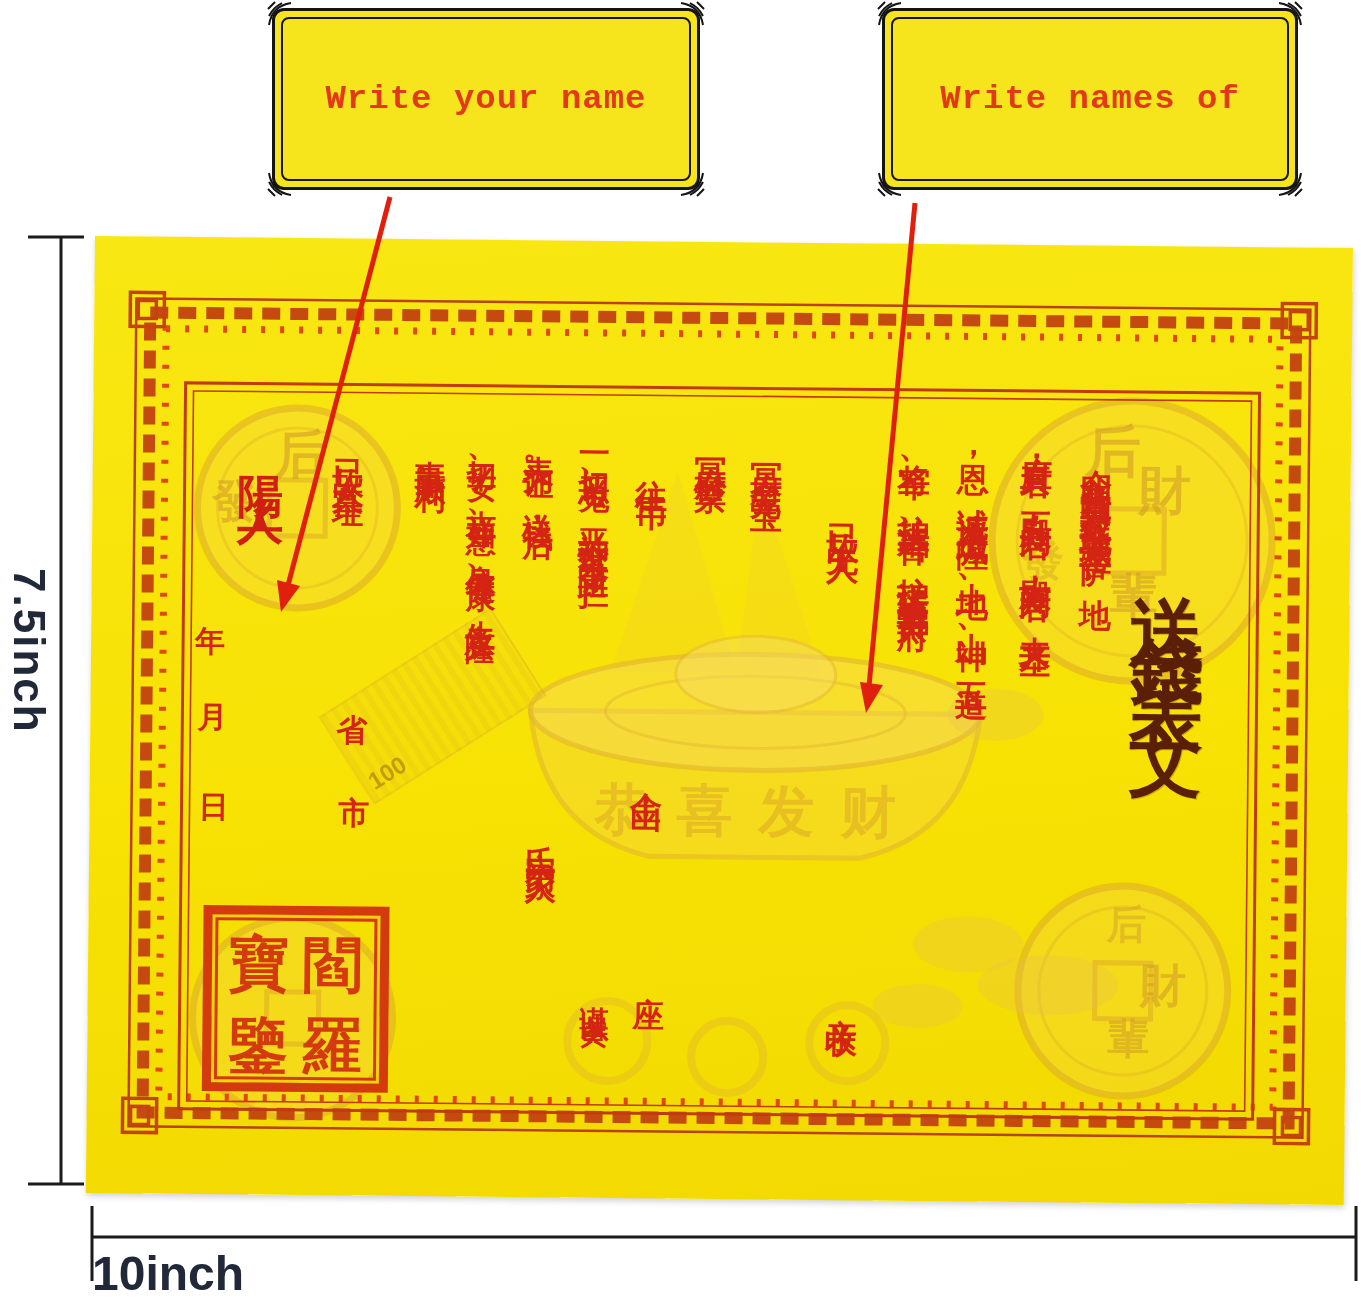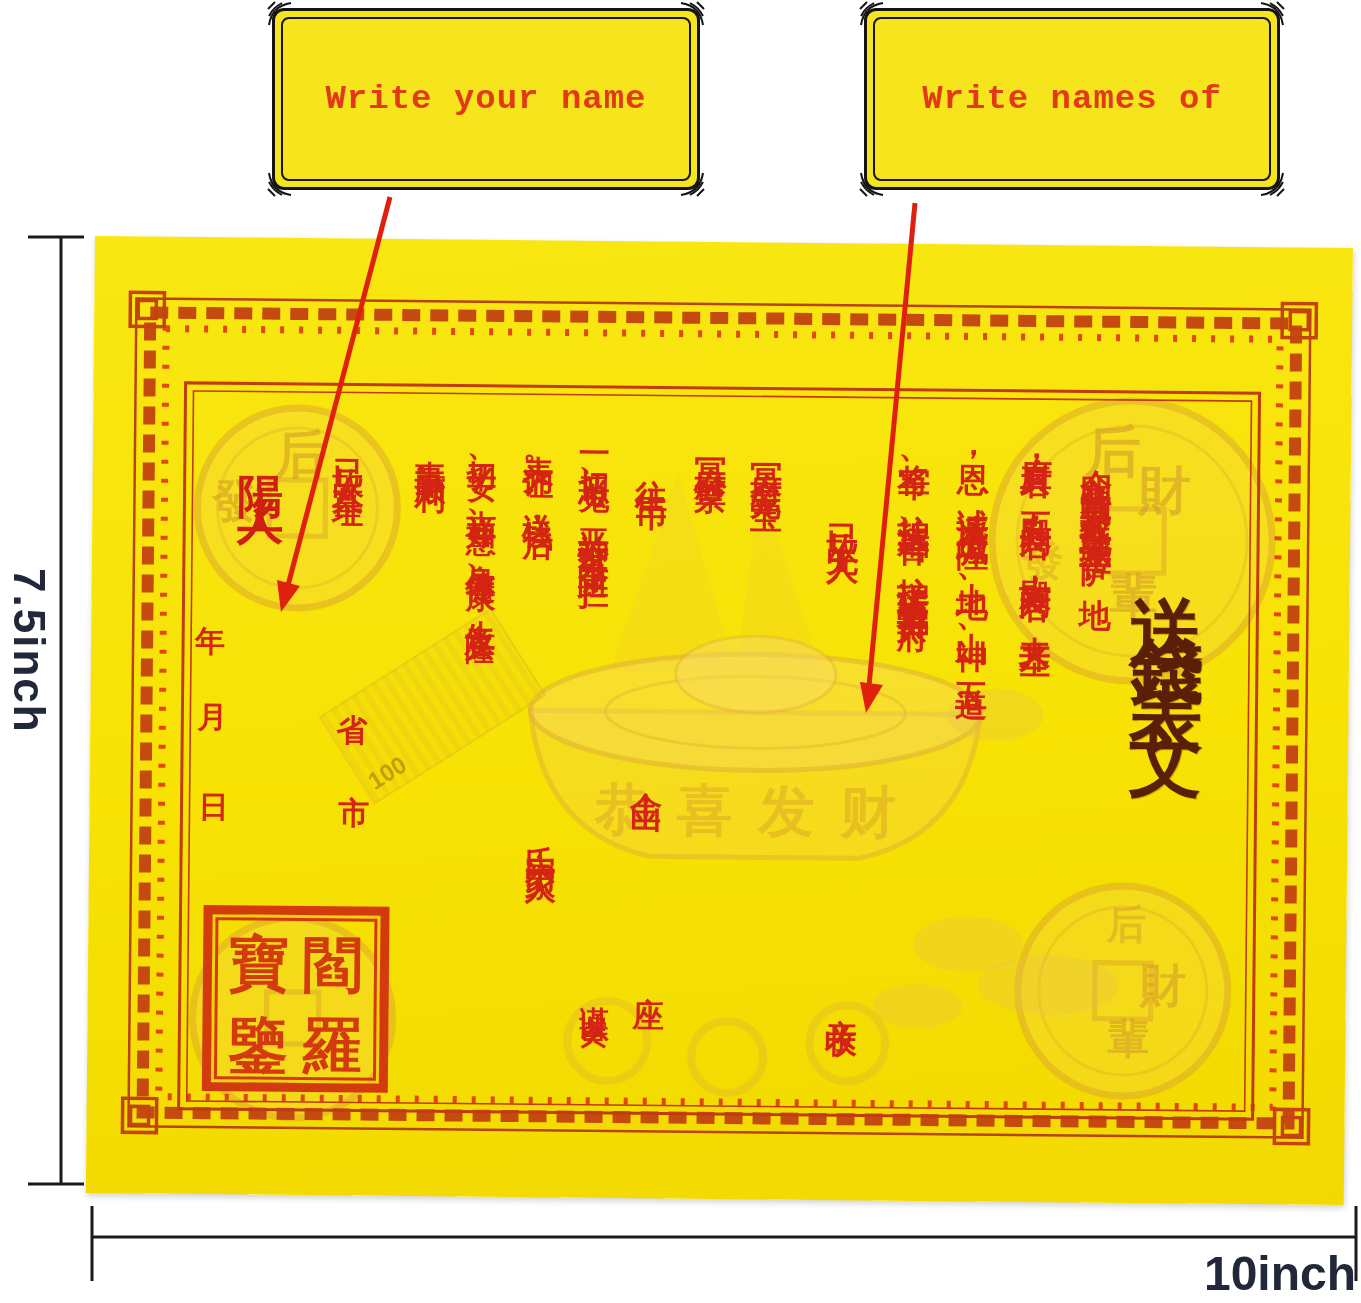--- a/index.html
+++ b/index.html
@@ -81,21 +81,21 @@
     display:flex;align-items:center;justify-content:center;
     font-family:"DejaVu Sans", sans-serif;font-weight:900;font-size:60px;color:#d2330f;
   }
 
   
   .dim-v{
     position:absolute;left:4px;top:568px;writing-mode:vertical-rl;
     color:#20283a;font-size:44px;font-weight:600;letter-spacing:2px;
   }
   .dim-h{
-    position:absolute;left:92px;top:1246px;width:1264px;text-align:right;
+    position:absolute;left:92px;top:1246px;width:1264px;text-align:left;
     color:#20283a;font-size:48px;font-weight:600;
   }
 
   .overlay{position:absolute;left:0;top:0;pointer-events:none;}
 </style>
 </head>
 <body>
 
 <div class="callout" style="left:272px;top:8px;width:428px;height:182px;">
   <span class="corner c-tl">
@@ -114,21 +114,21 @@
       </svg>
     </span>
   <span class="corner c-br">
       <svg width="26" height="26" viewBox="0 0 26 26">
         <path d="M2 24 C4 11 11 4 24 2 M2 15 C6 8 8 6 15 2 M1 8 L8 1" stroke="#141414" stroke-width="2" fill="none"></path>
       </svg>
     </span>
   <div class="callout-text">Write your name</div>
 </div>
 
-<div class="callout" style="left:864px;top:8px;width:416px;height:182px;">
+<div class="callout" style="left:882px;top:8px;width:416px;height:182px;">
   <span class="corner c-tl">
       <svg width="26" height="26" viewBox="0 0 26 26">
         <path d="M2 24 C4 11 11 4 24 2 M2 15 C6 8 8 6 15 2 M1 8 L8 1" stroke="#141414" stroke-width="2" fill="none"></path>
       </svg>
     </span>
   <span class="corner c-tr">
       <svg width="26" height="26" viewBox="0 0 26 26">
         <path d="M2 24 C4 11 11 4 24 2 M2 15 C6 8 8 6 15 2 M1 8 L8 1" stroke="#141414" stroke-width="2" fill="none"></path>
       </svg>
     </span>

